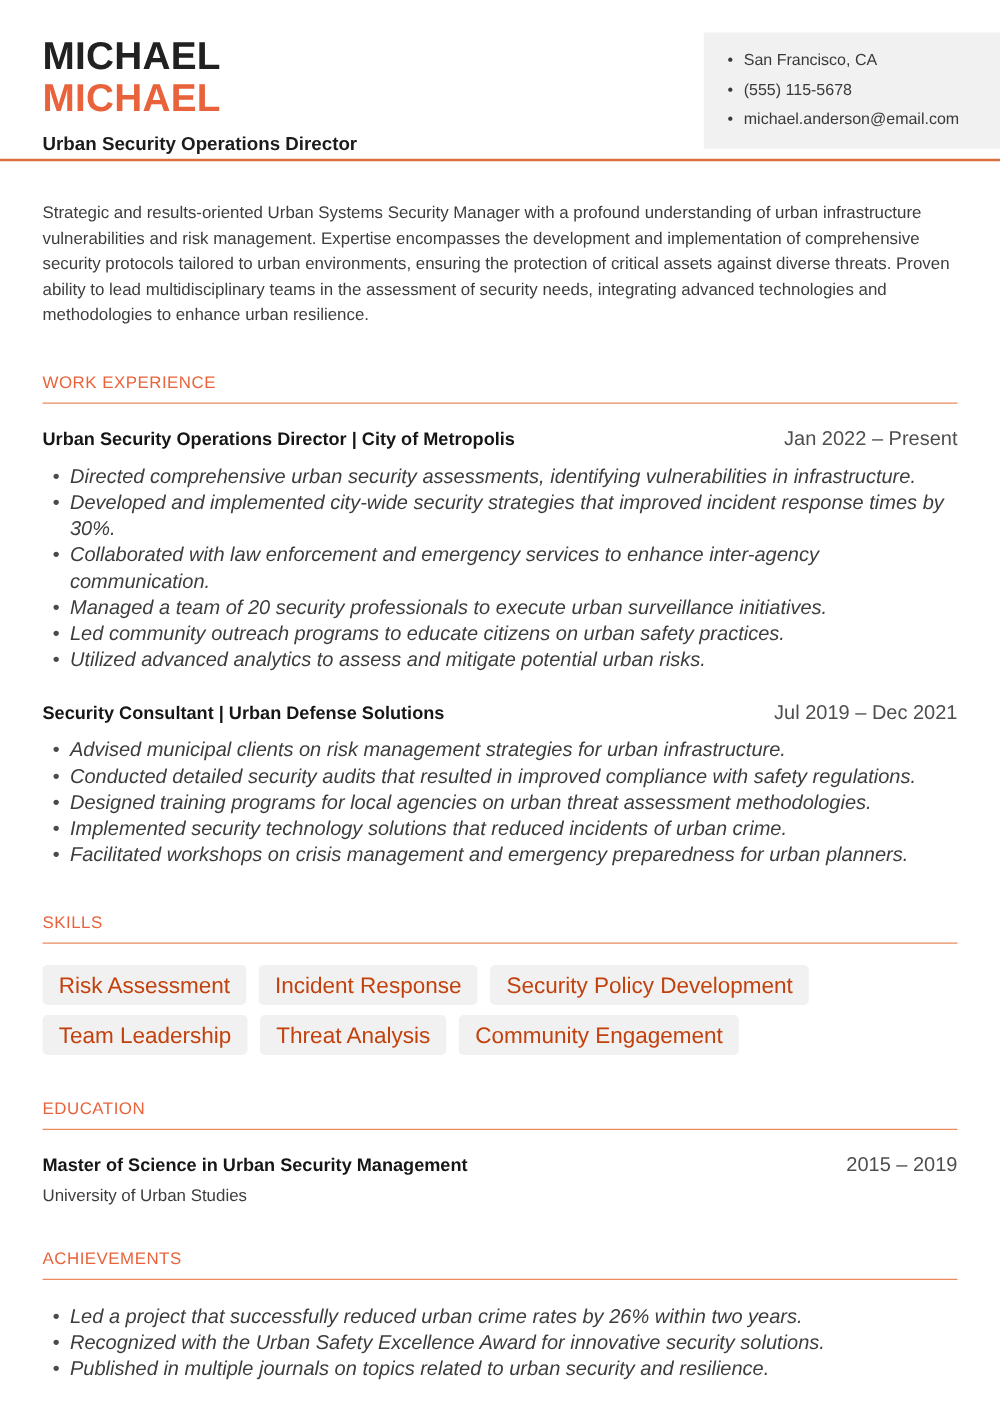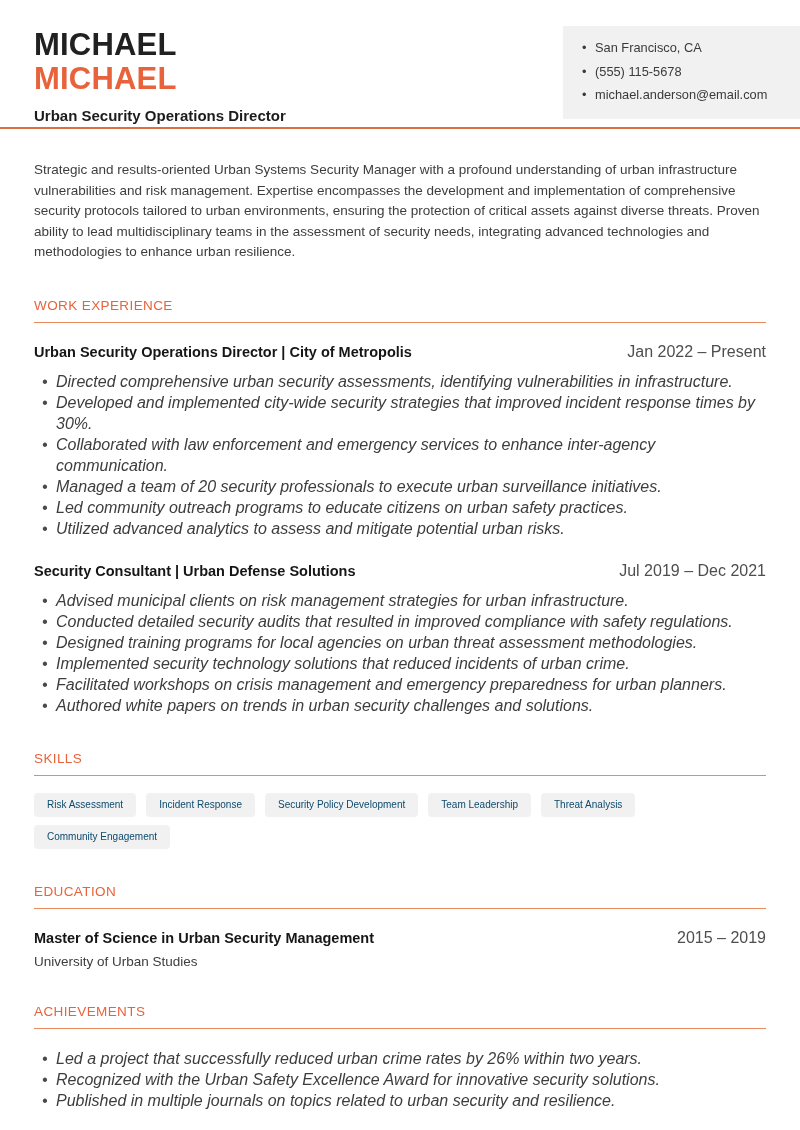--- a/index.html
+++ b/index.html
@@ -64,21 +64,21 @@
   .bullets{list-style:none;margin:10px 0 0;padding:0;}
   .bullets li{
     position:relative;padding-left:22px;
     font-size:16px;line-height:21px;color:var(--text);font-style:italic;
   }
   .bullets li::before{content:"•";position:absolute;left:8px;color:#4a4a4a;}
 
   .tags{display:flex;flex-wrap:wrap;gap:8px 10px;margin-top:17px;}
   .tag{
     background:var(--chip-bg);border-radius:4px;
-    padding:7px 13px;font-size:10px;color:#0c4a6e;line-height:1;
+    padding:7px 13px;font-size:18px;color:#c2410c;line-height:1;
     display:inline-block;
   }
 
   .edu-head{margin-top:20px;}
   .school{margin-top:7px;font-size:13.5px;color:var(--text);}
 </style>
 </head>
 <body>
 
 <div class="page">
@@ -143,21 +143,20 @@
             <li>Advised municipal clients on risk management strategies for urban infrastructure.</li>
 
             <li>Conducted detailed security audits that resulted in improved compliance with safety regulations.</li>
 
             <li>Designed training programs for local agencies on urban threat assessment methodologies.</li>
 
             <li>Implemented security technology solutions that reduced incidents of urban crime.</li>
 
             <li>Facilitated workshops on crisis management and emergency preparedness for urban planners.</li>
 
-            <li>Authored white papers on trends in urban security challenges and solutions.</li>
           </ul>
       </article>
     </section>
 
     <section>
       <h2 class="section-title">SKILLS</h2>
       <hr class="section-rule">
       <div class="tags">
 
           <span class="tag">Risk Assessment</span>

